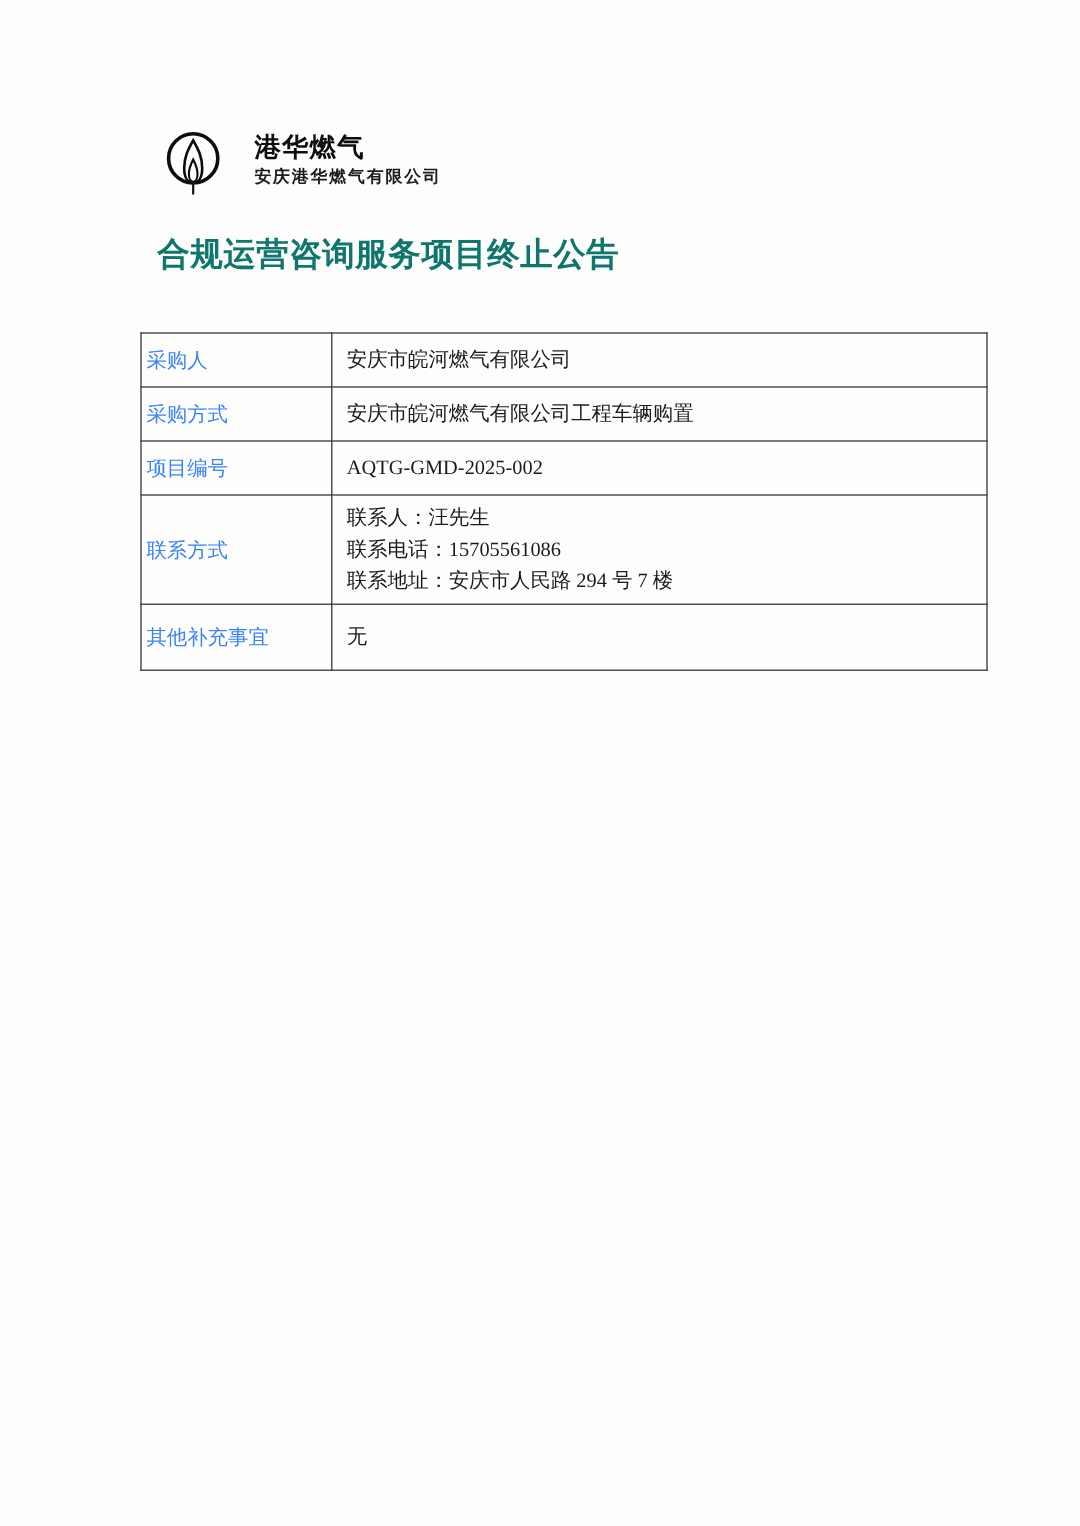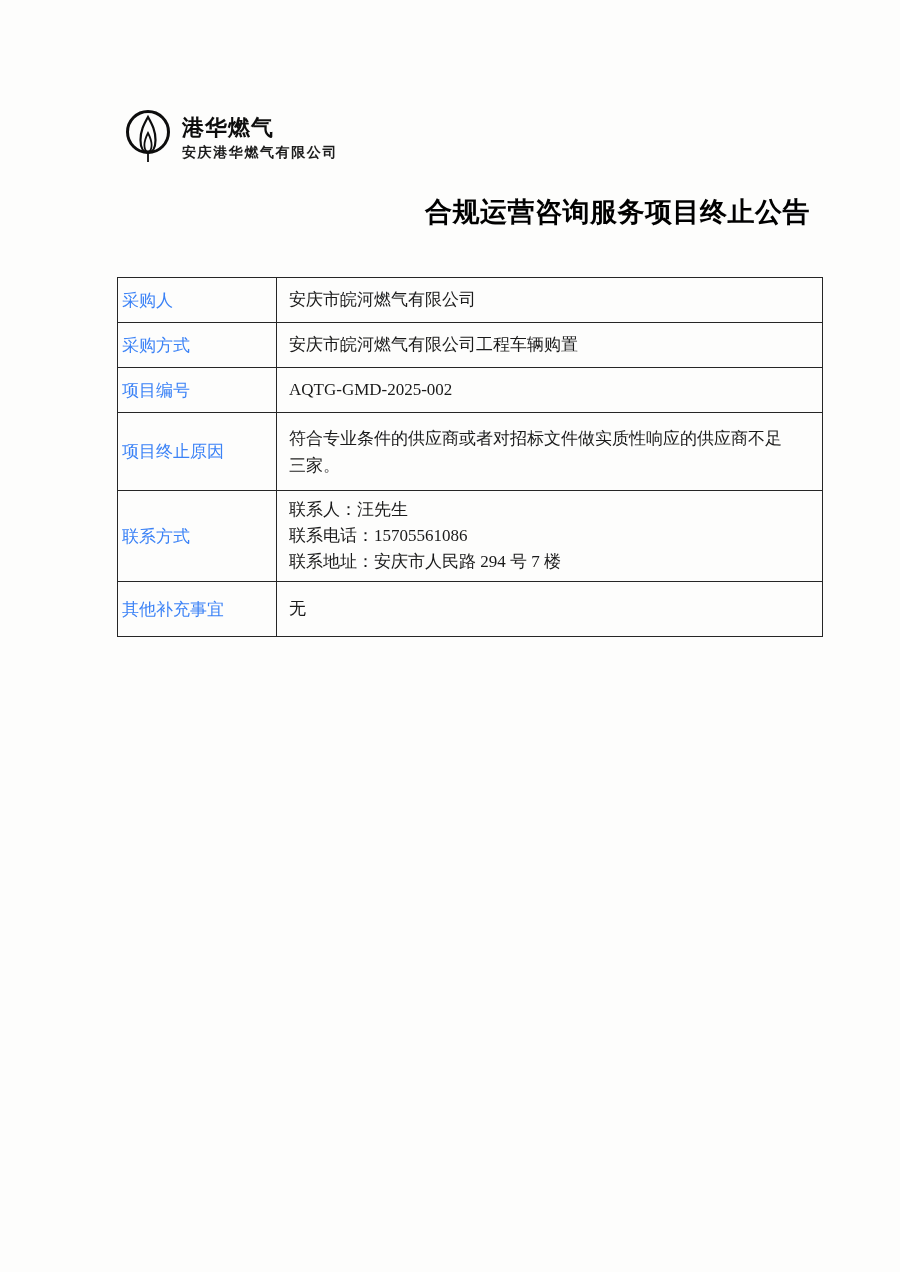--- a/index.html
+++ b/index.html
@@ -11,25 +11,25 @@
     font-family: "Liberation Serif", "DejaVu Serif", serif;
     color: #1a1a1a;
     position: relative;
     overflow: hidden;
   }
   .page { position: relative; width: 900px; height: 1272px; }
 
   
   .logo-block {
     position: absolute;
-    left: 124px;
+    left: 137px;
     top: 108px;
     display: flex;
-    align-items: center;
-    gap: 10px;
+    align-items: flex-start;
+    gap: 27px;
   }
   .logo-mark { display: block; width: 48px; height: 58px; }
   .logo-text { padding-top: 3px; font-family: "Liberation Sans", "DejaVu Sans", sans-serif; }
   .brand {
     font-size: 22px;
     font-weight: 900;
     letter-spacing: 1px;
     color: #0d0d0d;
     line-height: 24px;
   }
@@ -38,28 +38,28 @@
     font-size: 14px;
     font-weight: 700;
     letter-spacing: 1.6px;
     color: #1c1c1c;
     white-space: nowrap;
   }
 
   
   .doc-title {
     position: absolute;
-    left: 104px;
+    left: 131px;
     width: 706px;
     top: 196px;
-    text-align: right;
+    text-align: left;
     font-size: 27px;
     font-weight: 700;
     letter-spacing: 0.5px;
-    color: #000000;
+    color: #0f766e;
     line-height: 33px;
   }
 
   
   .announcement-table {
     position: absolute;
     left: 117px;
     top: 277px;
     width: 706px;
     border-collapse: collapse;
@@ -121,27 +121,20 @@
         <td class="value-cell">
           <div class="line">安庆市皖河燃气有限公司工程车辆购置</div>
         </td>
       </tr>
       <tr class="h45">
         <td class="label-cell">项目编号</td>
         <td class="value-cell">
           <div class="line">AQTG-GMD-2025-002</div>
         </td>
       </tr>
-      <tr class="h78">
-        <td class="label-cell">项目终止原因</td>
-        <td class="value-cell">
-          <div class="line">符合专业条件的供应商或者对招标文件做实质性响应的供应商不足</div>
-          <div class="line">三家。</div>
-        </td>
-      </tr>
       <tr class="h89">
         <td class="label-cell">联系方式</td>
         <td class="value-cell">
           <div class="line">联系人：汪先生</div>
           <div class="line">联系电话：15705561086</div>
           <div class="line">联系地址：安庆市人民路 294 号 7 楼</div>
         </td>
       </tr>
       <tr class="h55">
         <td class="label-cell">其他补充事宜</td>

